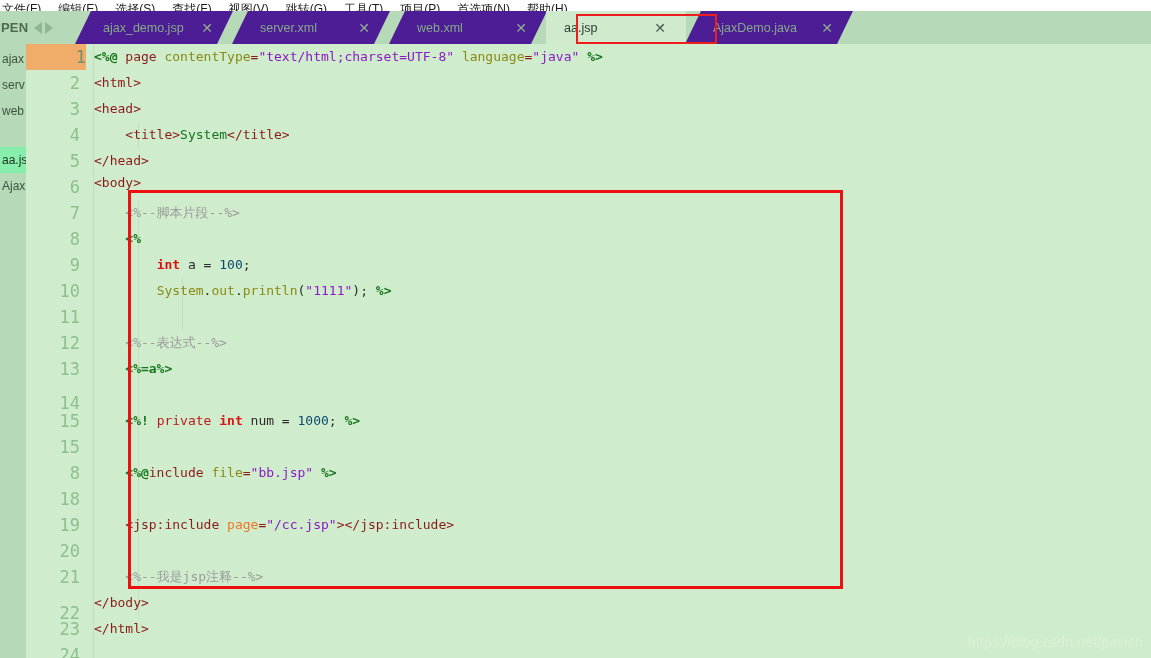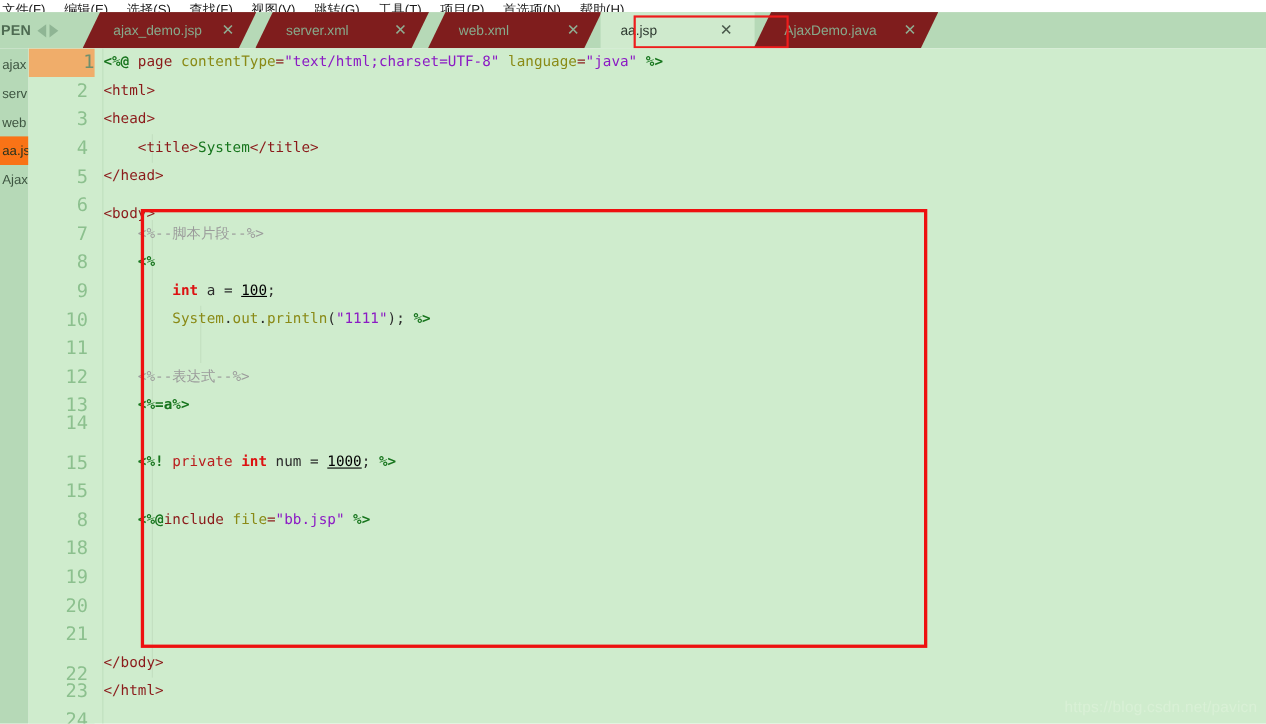--- a/index.html
+++ b/index.html
@@ -89,21 +89,21 @@
     display: flex;
     align-items: stretch;
   }
   .tab {
     position: relative;
     display: flex;
     align-items: center;
     height: 33px;
     padding: 0 10px 0 28px;
     box-sizing: border-box;
-    background: #7f1d1d;
+    background: #4c1d95;
     margin-right: -1px;
     clip-path: polygon(16px 0, 100% 0, calc(100% - 16px) 100%, 0 100%);
     min-width: 158px;
     justify-content: space-between;
   }
   .tab.active {
     background: #cfeacd;
     clip-path: none;
     padding-left: 18px;
   }
@@ -143,21 +143,21 @@
   .side-item {
     height: 26px;
     display: flex;
     align-items: center;
     padding-left: 2px;
     font-size: 12px;
     color: #3e5541;
     white-space: nowrap;
     overflow: hidden;
   }
-  .side-item.sel { background: #f97316; color: #24311f; }
+  .side-item.sel { background: #86efac; color: #24311f; margin-top: 23px; }
 
   
   .editor {
     position: absolute;
     left: 26px; top: 44px;
     width: 1125px;
     height: 614px;
     background: #cfeccd;
     overflow: hidden;
   }
@@ -207,21 +207,21 @@
     font-size: 13px;
     color: #8b1a1a;
   }
   
   .t-tag     { color: #8b1a1a; }
   .t-jsp     { color: #17751d; font-weight: bold; }
   .t-attr    { color: #8a8a16; }
   .t-attr2   { color: #ee7722; }
   .t-str     { color: #8b1ac4; }
   .t-kw      { color: #dd1111; font-weight: bold; }
-  .t-num     { color: #000000; text-decoration: underline; }
+  .t-num     { color: #0c4a6e; }
   .t-plain   { color: #2b2b2b; }
   .t-cls     { color: #8a8a16; }
   .t-cmt     { color: #9b9b9b; }
   .t-grn     { color: #17751d; }
   .t-prv     { color: #b91c1c; }
   .t-indent  { color: transparent; }
 
   .guide {
     position: absolute;
     width: 1px;
@@ -318,21 +318,21 @@
       <div class="lnum" style="top:78px">4</div>
       <div class="lnum" style="top:104px">5</div>
       <div class="lnum" style="top:130px">6</div>
       <div class="lnum" style="top:156px">7</div>
       <div class="lnum" style="top:182px">8</div>
       <div class="lnum" style="top:208px">9</div>
       <div class="lnum" style="top:234px">10</div>
       <div class="lnum" style="top:260px">11</div>
       <div class="lnum" style="top:286px">12</div>
       <div class="lnum" style="top:312px">13</div>
-      <div class="lnum" style="top:328px">14</div>
+      <div class="lnum" style="top:346px">14</div>
       <div class="lnum" style="top:364px">15</div>
       <div class="lnum" style="top:390px">15</div>
       <div class="lnum" style="top:416px">8</div>
       <div class="lnum" style="top:442px">18</div>
       <div class="lnum" style="top:468px">19</div>
       <div class="lnum" style="top:494px">20</div>
       <div class="lnum" style="top:520px">21</div>
       <div class="lnum" style="top:556px">22</div>
       <div class="lnum" style="top:572px">23</div>
       <div class="lnum" style="top:598px">24</div>
@@ -349,21 +349,21 @@
       <div class="cline" style="top:0px"><span class="t-jsp">&lt;%@</span><span class="t-plain"> </span><span class="t-tag">page</span><span class="t-plain"> </span><span class="t-attr">contentType</span><span class="t-tag">=</span><span class="t-str">"text/html;charset=UTF-8"</span><span class="t-plain"> </span><span class="t-attr">language</span><span class="t-tag">=</span><span class="t-str">"java"</span><span class="t-plain"> </span><span class="t-jsp">%&gt;</span></div>
 
       <div class="cline" style="top:26px"><span class="t-tag">&lt;html&gt;</span></div>
 
       <div class="cline" style="top:52px"><span class="t-tag">&lt;head&gt;</span></div>
 
       <div class="cline" style="top:78px"><span class="t-indent">    </span><span class="t-tag">&lt;title&gt;</span><span class="t-grn">System</span><span class="t-tag">&lt;/title&gt;</span></div>
 
       <div class="cline" style="top:104px"><span class="t-tag">&lt;/head&gt;</span></div>
 
-      <div class="cline" style="top:138px"><span class="t-tag">&lt;body&gt;</span></div>
+      <div class="cline" style="top:126px"><span class="t-tag">&lt;body&gt;</span></div>
 
       <div class="cline" style="top:156px"><span class="t-indent">    </span><span class="t-cmt">&lt;%--脚本片段--%&gt;</span></div>
 
       <div class="cline" style="top:182px"><span class="t-indent">    </span><span class="t-jsp">&lt;%</span></div>
 
       <div class="cline" style="top:208px"><span class="t-indent">        </span><span class="t-kw">int</span><span class="t-plain"> a = </span><span class="t-num">100</span><span class="t-plain">;</span></div>
 
       <div class="cline" style="top:234px"><span class="t-indent">        </span><span class="t-cls">System</span><span class="t-plain">.</span><span class="t-cls">out</span><span class="t-plain">.</span><span class="t-cls">println</span><span class="t-plain">(</span><span class="t-str">"1111"</span><span class="t-plain">); </span><span class="t-jsp">%&gt;</span></div>
 
       <div class="cline" style="top:260px"></div>
@@ -375,24 +375,25 @@
       <div class="cline" style="top:338px"></div>
 
       <div class="cline" style="top:364px"><span class="t-indent">    </span><span class="t-jsp">&lt;%!</span><span class="t-plain"> </span><span class="t-prv">private</span><span class="t-plain"> </span><span class="t-kw">int</span><span class="t-plain"> num = </span><span class="t-num">1000</span><span class="t-plain">; </span><span class="t-jsp">%&gt;</span></div>
 
       <div class="cline" style="top:390px"></div>
 
       <div class="cline" style="top:416px"><span class="t-indent">    </span><span class="t-jsp">&lt;%@</span><span class="t-tag">include</span><span class="t-plain"> </span><span class="t-attr">file</span><span class="t-tag">=</span><span class="t-str">"bb.jsp"</span><span class="t-plain"> </span><span class="t-jsp">%&gt;</span></div>
 
       <div class="cline" style="top:442px"></div>
 
+      <div class="cline" style="top:468px"><span class="t-indent">    </span><span class="t-tag">&lt;jsp:include</span><span class="t-plain"> </span><span class="t-attr2">page</span><span class="t-tag">=</span><span class="t-str">"/cc.jsp"</span><span class="t-tag">&gt;&lt;/jsp:include&gt;</span></div>
 
       <div class="cline" style="top:494px"></div>
 
-      <div class="cline" style="top:520px"><span class="t-indent">    </span></div>
+      <div class="cline" style="top:520px"><span class="t-indent">    </span><span class="t-cmt">&lt;%--我是jsp注释--%&gt;</span></div>
 
       <div class="cline" style="top:546px"><span class="t-tag">&lt;/body&gt;</span></div>
 
       <div class="cline" style="top:572px"><span class="t-tag">&lt;/html&gt;</span></div>
 
       <div class="cline" style="top:598px"></div>
 
     </div>
   </div>
 

